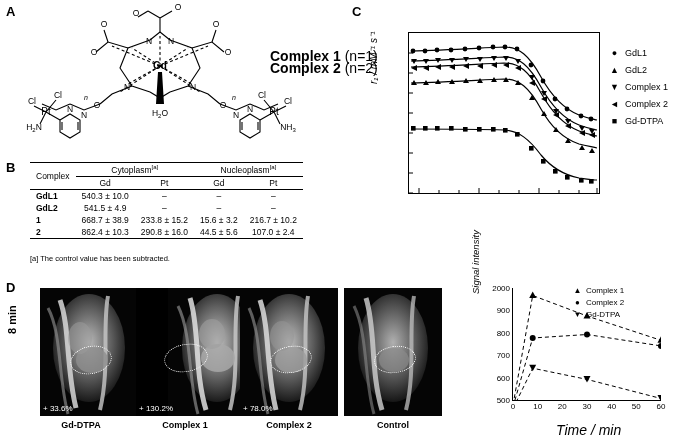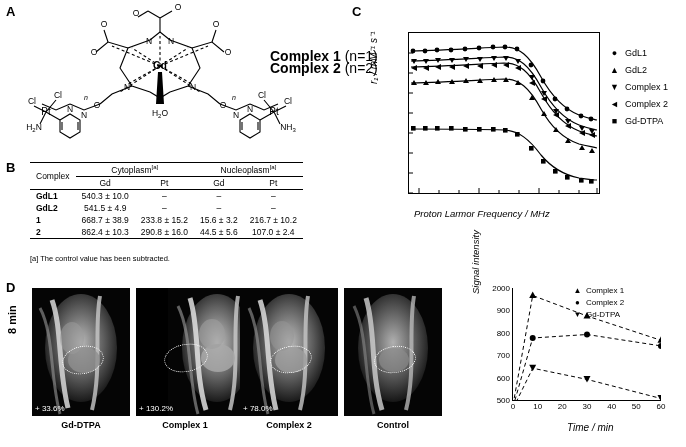--- a/index.html
+++ b/index.html
@@ -158,22 +158,22 @@
     position: absolute;
     left: 2px; top: 12px;
     transform: rotate(-90deg);
     transform-origin: left top;
     font-size: 9.5px;
     font-style: italic;
     white-space: nowrap;
   }
   .dx-title {
     position: absolute;
-    left: 99px; top: 140px;
-    font-size: 10px;
+    left: 88px; top: 140px;
+    font-size: 14px;
     font-style: italic;
     white-space: nowrap;
   }
   .dytick {
     position: absolute;
     right: 100%;
     margin-right: 3px;
     font-size: 8px;
     transform: translateY(-50%);
     white-space: nowrap;
@@ -340,21 +340,20 @@
     </table>
 
   <div class="footnote">[a] The control value has been subtracted.</div>
 </div>
 
 <div id="panelC">
   <div class="panel-letter letter">C</div>
 
   <div class="nmrd-wrap">
     <div class="yaxis-title">r₁ / mM⁻¹ s⁻¹</div>
-    <div class="xaxis-title">Proton Larmor Frequency / MHz</div>
 
     <div class="plot-box">
 
       <svg width="190" height="160" viewBox="0 0 190 160">
 
         <g stroke="#000" stroke-width="1">
           <line x1="0" y1="160" x2="4" y2="160"></line>
             <line x1="0" y1="140" x2="4" y2="140"></line>
           <line x1="0" y1="120" x2="4" y2="120"></line>
             <line x1="0" y1="100" x2="4" y2="100"></line>
@@ -498,21 +497,21 @@
     </div>
   </div>
 </div>
 
 <div id="panelD">
   <div class="panel-letter letter">D</div>
   <div class="sidelabel">8 min</div>
 
   <div class="mri-row">
 
-    <div class="mri-img" style="left:0px; top:0px;">
+    <div class="mri-img" style="left:8px; top:0px;">
       <svg width="98" height="128" viewBox="0 0 98 128">
         <defs>
           <radialGradient id="g1" cx="50%" cy="45%" r="60%">
             <stop offset="0%" stop-color="#b8b8b8"></stop>
               <stop offset="55%" stop-color="#5a5a5a"></stop>
               <stop offset="100%" stop-color="#0a0a0a"></stop>
           </radialGradient>
         </defs>
         <rect width="98" height="128" fill="#050505"></rect>
         <ellipse cx="49" cy="60" rx="36" ry="54" fill="url(#g1)"></ellipse>

